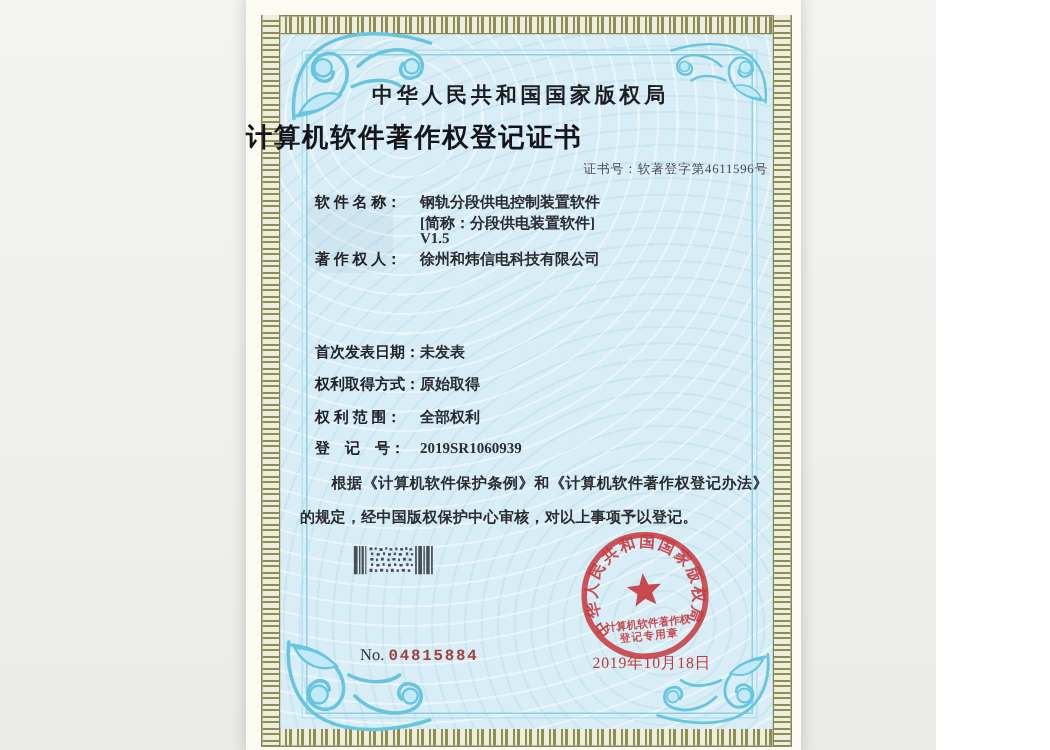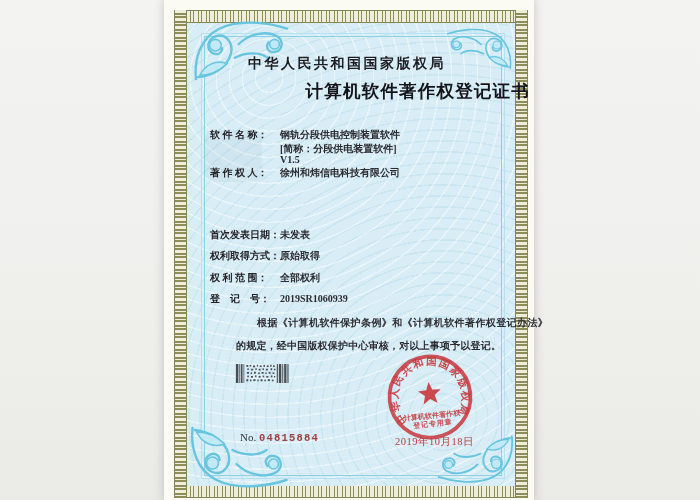--- a/index.html
+++ b/index.html
@@ -1,17 +1,17 @@
 <!DOCTYPE html>
 <html><head>
 <meta charset="utf-8">
 <style>
   html,body{margin:0;padding:0;}
   body{width:700px;height:500px;font-family:"Liberation Serif","DejaVu Serif",serif;}
-  .stage{position:relative;width:700px;height:500px;overflow:hidden;
+  .stage{position:relative;width:624px;height:500px;overflow:hidden;
          background:linear-gradient(180deg,#f3f3f1 0%,#efefec 60%,#eaeae7 100%);}
   .paper{position:absolute;left:164px;top:-2px;width:370px;height:504px;
          background:#fbfbf4;box-shadow:0 0 9px rgba(60,60,60,.25);}
   
   .gk{position:absolute;box-sizing:border-box;}
   .gk-h{border-top:1.5px solid #84845a;border-bottom:1.5px solid #84845a;
         background:#efeedb repeating-linear-gradient(90deg,#8d8d58 0 1.5px,rgba(0,0,0,0) 1.5px 3px,#8d8d58 3px 4.5px,rgba(0,0,0,0) 4.5px 8px);}
   .gk-v{border-left:1.5px solid #84845a;border-right:1.5px solid #84845a;
         background:#efeedb repeating-linear-gradient(0deg,#8d8d58 0 1.5px,rgba(0,0,0,0) 1.5px 3px,#8d8d58 3px 4.5px,rgba(0,0,0,0) 4.5px 8px);}
   .gk-top{left:10px;right:6px;top:12px;height:13px;}
@@ -28,30 +28,30 @@
   .corner{position:absolute;}
   .corner.tl{left:27px;top:21px;width:104px;height:64px;}
   .corner.tr{right:21px;top:19px;width:70px;height:64px;transform:scaleX(-1);}
   .corner.bl{left:23px;bottom:12px;width:108px;height:66px;transform:scaleY(-1);}
   .corner.br{right:19px;bottom:14px;width:82px;height:58px;transform:scale(-1,-1);}
   .watermark{position:absolute;left:40px;top:132px;width:58px;height:52px;border-radius:10px;
       background:rgba(130,170,190,.10);}
   
   .authority{position:absolute;left:0;right:4px;top:57px;text-align:center;
       font-size:14px;font-weight:700;letter-spacing:2.5px;color:#1d1d24;white-space:nowrap;}
-  .cert-title{position:absolute;left:0;right:4px;top:81px;text-align:right;
+  .cert-title{position:absolute;left:0;right:4px;top:81px;text-align:left;
       font-size:17.5px;font-weight:700;letter-spacing:1.2px;color:#14141b;white-space:nowrap;}
   .certno{position:absolute;right:22px;top:109px;font-size:8.5px;color:#4c4c55;
       letter-spacing:.5px;white-space:nowrap;}
   .row{position:absolute;left:46px;font-size:10px;color:#2c2c33;white-space:nowrap;}
   .row .lab{display:inline-block;min-width:70px;white-space:pre;font-weight:700;color:#232329;}
   .row .val{font-weight:600;}
   .xline{position:absolute;left:116px;font-size:10px;font-weight:600;color:#2c2c33;white-space:nowrap;text-align:right;}
   .statement{position:absolute;left:36px;top:313px;width:312px;font-size:10px;line-height:23px;
-      text-align:justify;text-indent:21px;font-weight:600;color:#2c2c33;letter-spacing:.2px;margin-left:36px;}
+      text-align:justify;text-indent:21px;font-weight:600;color:#2c2c33;letter-spacing:.2px;}
   .barcode{position:absolute;left:71px;top:366px;width:55px;height:19px;opacity:.85;}
   .seal{position:absolute;left:221px;top:354px;width:90px;height:90px;
       transform:rotate(-6deg);opacity:.92;}
   .seal-date{position:absolute;left:219px;top:437px;font-size:10.5px;font-weight:400;
       color:#c03a3c;letter-spacing:.5px;white-space:nowrap;padding-left:12px;}
   .serial{position:absolute;left:76px;top:433px;font-size:11px;color:#33333a;white-space:nowrap;}
   .serial .num{color:#a04040;font-family:"Liberation Mono","DejaVu Sans Mono",monospace;
       font-size:10.5px;letter-spacing:1.2px;font-weight:700;}
 </style>
 </head>
@@ -92,20 +92,21 @@
       </svg>
     <svg class="corner bl">
         <use href="#scroll"></use>
       </svg>
     <svg class="corner br">
         <use href="#scroll"></use>
       </svg>
 
     <div class="authority">中华人民共和国国家版权局</div>
     <div class="cert-title">计算机软件著作权登记证书</div>
+    <div class="certno"><span>证书号：</span><span>软著登字第4611596号</span></div>
 
     <div class="row" style="top:130px">
       <span class="lab">软 件 名 称：</span><span class="val">钢轨分段供电控制装置软件</span>
     </div>
     <div class="xline" style="top:144px">[简称：分段供电装置软件]</div>
     <div class="xline" style="top:156px">V1.5</div>
 
     <div class="row" style="top:168px">
       <span class="lab">著 作 权 人：</span><span class="val">徐州和炜信电科技有限公司</span>
     </div>

